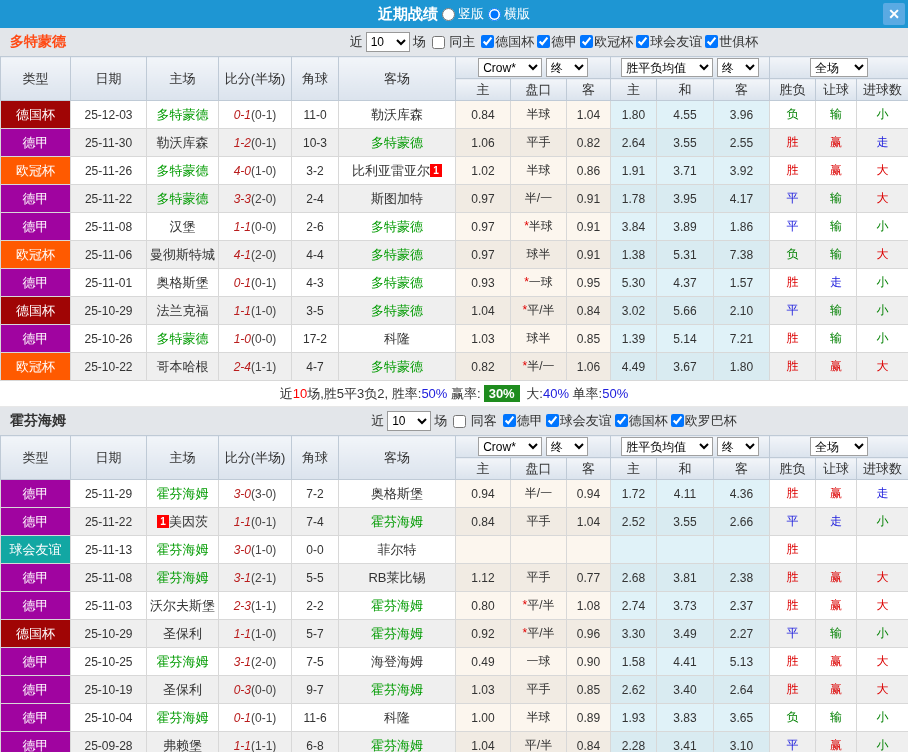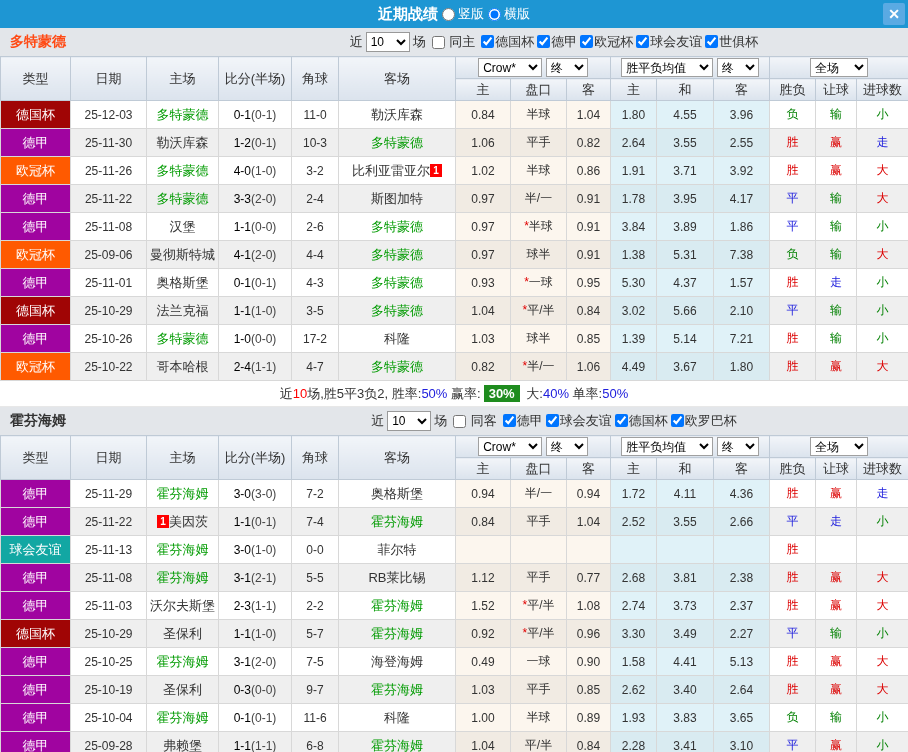--- a/index.html
+++ b/index.html
@@ -47,21 +47,21 @@
   tbody tr:nth-child(even) { background: #EFEFEF; }
   td.lg-cell { color: #fff; font-size: 13px; }
   td.lg-cell[data-lg="cup"]  { background: #A00505; }
   td.lg-cell[data-lg="bund"] { background: #A004A0; }
   td.lg-cell[data-lg="ucl"]  { background: #FF5A00; }
   td.lg-cell[data-lg="fr"]   { background: #12A7A3; }
   td.team-cell { font-size: 13px; }
   .tm[data-t="g"] { color: #009B00; }
   td.crow { background: rgba(247, 228, 205, 0.35); }
   td.mean { background: rgba(198, 232, 243, 0.55); }
-  .ft { color: #000000; } .ht { color: #444; }
+  .ft { color: #b91c1c; font-style: italic; } .ht { color: #444; }
   .star { color: #E00000; }
   [data-c="red"]   { color: #DC0000; }
   [data-c="blue"]  { color: #2020DD; }
   [data-c="green"] { color: #048204; }
   [data-c="dk"]    { color: #333; }
   .rc {
     display: inline-block; background: #F00; color: #fff; font-style: normal;
     font-size: 10px; font-weight: bold; width: 12px; line-height: 13px;
     vertical-align: 1px;
   }
@@ -264,21 +264,21 @@
                 <td class="mean">3.84</td>
                 <td class="mean">3.89</td>
                 <td class="mean">1.86</td>
                 <td data-c="blue">平</td>
                 <td data-c="green">输</td>
                 <td data-c="green">小</td>
               </tr>
 
               <tr>
                 <td class="lg-cell" data-lg="ucl">欧冠杯</td>
-                <td>25-09-06</td>
+                <td>25-11-06</td>
                 <td class="team-cell"><span class="tm" data-t="">曼彻斯特城</span></td>
                 <td><span class="ft">4-1</span><span class="ht">(2-0)</span></td>
                 <td>4-4</td>
                 <td class="team-cell"><span class="tm" data-t="g">多特蒙德</span></td>
                 <td class="crow">0.97</td>
                 <td class="crow"><span class="star"></span><span>球半</span></td>
                 <td class="crow">0.91</td>
                 <td class="mean">1.38</td>
                 <td class="mean">5.31</td>
                 <td class="mean">7.38</td>
@@ -517,21 +517,21 @@
                 <td data-c="red">大</td>
               </tr>
 
               <tr>
                 <td class="lg-cell" data-lg="bund">德甲</td>
                 <td>25-11-03</td>
                 <td class="team-cell"><span class="tm" data-t="">沃尔夫斯堡</span></td>
                 <td><span class="ft">2-3</span><span class="ht">(1-1)</span></td>
                 <td>2-2</td>
                 <td class="team-cell"><span class="tm" data-t="g">霍芬海姆</span></td>
-                <td class="crow">1.52</td>
+                <td class="crow">0.80</td>
                 <td class="crow"><span class="star">*</span><span>平/半</span></td>
                 <td class="crow">1.08</td>
                 <td class="mean">2.74</td>
                 <td class="mean">3.73</td>
                 <td class="mean">2.37</td>
                 <td data-c="red">胜</td>
                 <td data-c="red">赢</td>
                 <td data-c="red">大</td>
               </tr>
 

